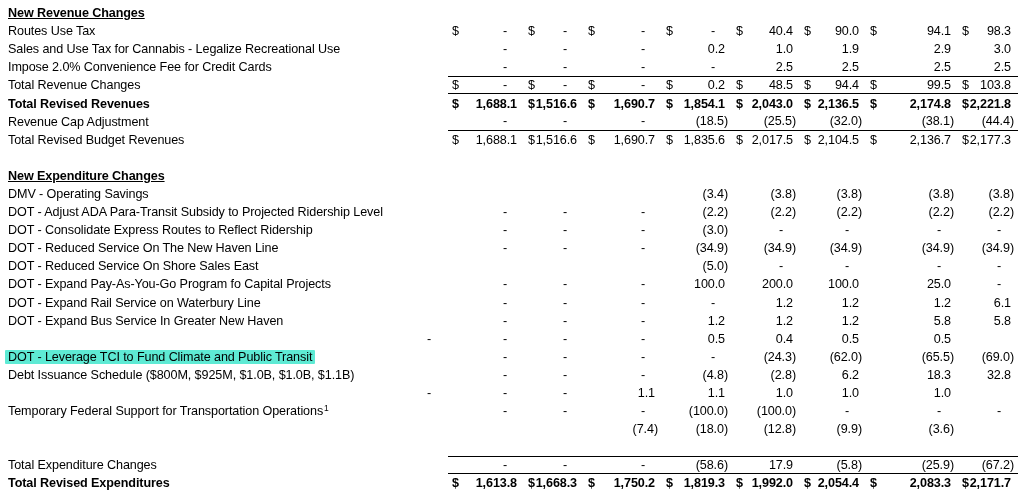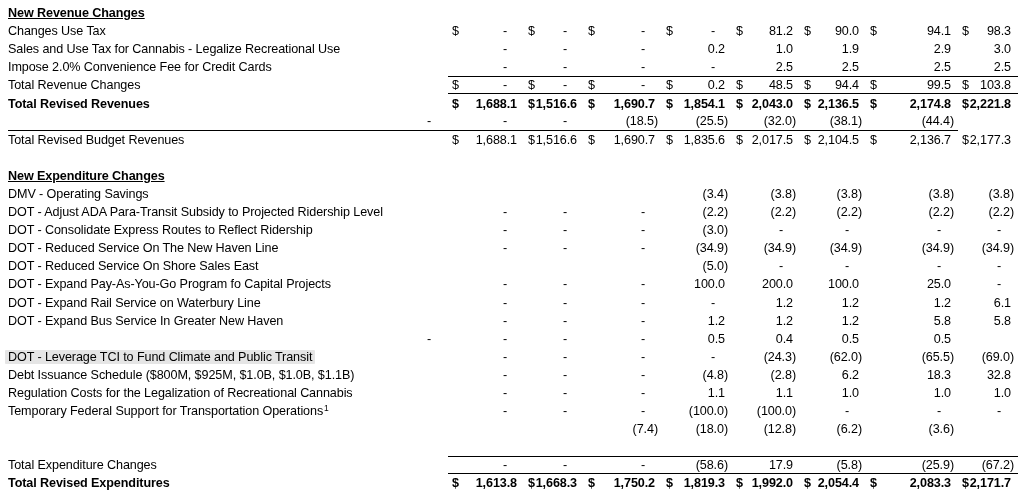--- a/index.html
+++ b/index.html
@@ -77,41 +77,41 @@
         <span class="dollar"></span>
         <span class="num plain"></span>
       </div>
       <div class="cell amount">
         <span class="dollar"></span>
         <span class="num plain"></span>
       </div>
     </div>
     <div class="row">
       <div class="cell label">
-        <span class="labeltext">Changes Use Tax</span>
-      </div>
-      <div class="cell amount">
-        <span class="dollar">$</span>
-        <span class="num dash">-</span>
-      </div>
-      <div class="cell amount">
-        <span class="dollar">$</span>
-        <span class="num dash">-</span>
-      </div>
-      <div class="cell amount">
-        <span class="dollar">$</span>
-        <span class="num dash">-</span>
-      </div>
-      <div class="cell amount">
-        <span class="dollar">$</span>
-        <span class="num dash">-</span>
-      </div>
-      <div class="cell amount">
-        <span class="dollar">$</span>
-        <span class="num plain">81.2</span>
+        <span class="labeltext">Routes Use Tax</span>
+      </div>
+      <div class="cell amount">
+        <span class="dollar">$</span>
+        <span class="num dash">-</span>
+      </div>
+      <div class="cell amount">
+        <span class="dollar">$</span>
+        <span class="num dash">-</span>
+      </div>
+      <div class="cell amount">
+        <span class="dollar">$</span>
+        <span class="num dash">-</span>
+      </div>
+      <div class="cell amount">
+        <span class="dollar">$</span>
+        <span class="num dash">-</span>
+      </div>
+      <div class="cell amount">
+        <span class="dollar">$</span>
+        <span class="num plain">40.4</span>
       </div>
       <div class="cell amount">
         <span class="dollar">$</span>
         <span class="num plain">90.0</span>
       </div>
       <div class="cell amount">
         <span class="dollar">$</span>
         <span class="num plain">94.1</span>
       </div>
       <div class="cell amount">
@@ -261,20 +261,23 @@
       <div class="cell amount">
         <span class="dollar">$</span>
         <span class="num plain">2,174.8</span>
       </div>
       <div class="cell amount">
         <span class="dollar">$</span>
         <span class="num plain">2,221.8</span>
       </div>
     </div>
     <div class="row">
+      <div class="cell label">
+        <span class="labeltext">Revenue Cap Adjustment</span>
+      </div>
       <div class="cell amount bb">
         <span class="dollar"></span>
         <span class="num dash">-</span>
       </div>
       <div class="cell amount bb">
         <span class="dollar"></span>
         <span class="num dash">-</span>
       </div>
       <div class="cell amount bb">
         <span class="dollar"></span>
@@ -735,21 +738,21 @@
         <span class="dollar"></span>
         <span class="num plain">0.5</span>
       </div>
       <div class="cell amount">
         <span class="dollar"></span>
         <span class="num plain">0.5</span>
       </div>
     </div>
     <div class="row">
       <div class="cell label">
-        <span class="labeltext hl" style="background: #e5e5e5;">DOT - Leverage TCI to Fund Climate and Public Transit</span>
+        <span class="labeltext hl" style="background: #5eead4;">DOT - Leverage TCI to Fund Climate and Public Transit</span>
       </div>
       <div class="cell amount">
         <span class="dollar"></span>
         <span class="num dash">-</span>
       </div>
       <div class="cell amount">
         <span class="dollar"></span>
         <span class="num dash">-</span>
       </div>
       <div class="cell amount">
@@ -808,23 +811,20 @@
       <div class="cell amount">
         <span class="dollar"></span>
         <span class="num plain">18.3</span>
       </div>
       <div class="cell amount">
         <span class="dollar"></span>
         <span class="num plain">32.8</span>
       </div>
     </div>
     <div class="row">
-      <div class="cell label">
-        <span class="labeltext">Regulation Costs for the Legalization of Recreational Cannabis</span>
-      </div>
       <div class="cell amount">
         <span class="dollar"></span>
         <span class="num dash">-</span>
       </div>
       <div class="cell amount">
         <span class="dollar"></span>
         <span class="num dash">-</span>
       </div>
       <div class="cell amount">
         <span class="dollar"></span>
@@ -909,21 +909,21 @@
       <div class="cell amount">
         <span class="dollar"></span>
         <span class="num paren">(18.0)</span>
       </div>
       <div class="cell amount">
         <span class="dollar"></span>
         <span class="num paren">(12.8)</span>
       </div>
       <div class="cell amount">
         <span class="dollar"></span>
-        <span class="num paren">(6.2)</span>
+        <span class="num paren">(9.9)</span>
       </div>
       <div class="cell amount">
         <span class="dollar"></span>
         <span class="num paren">(3.6)</span>
       </div>
     </div>
     <div class="row">
       <div class="cell label"></div>
       <div class="cell amount">
         <span class="dollar"></span>

